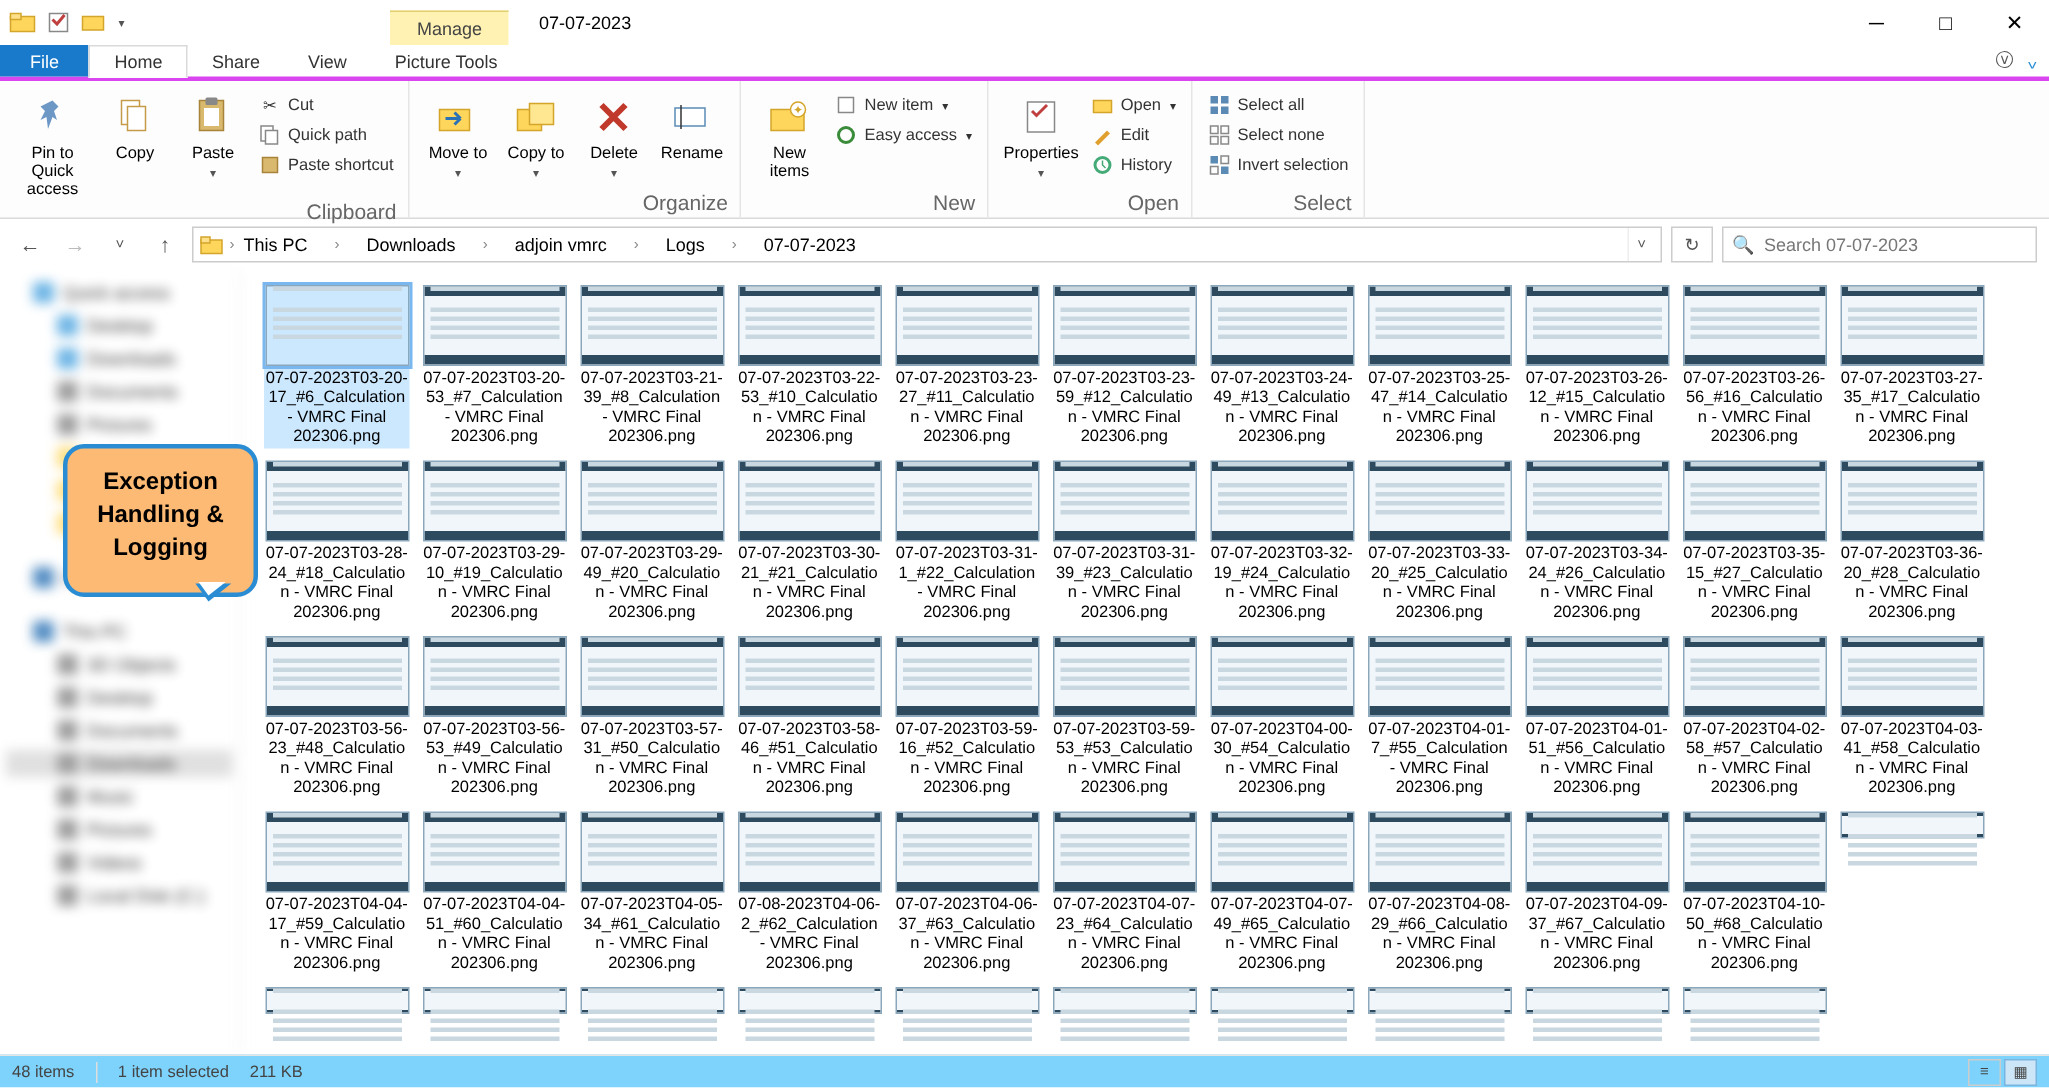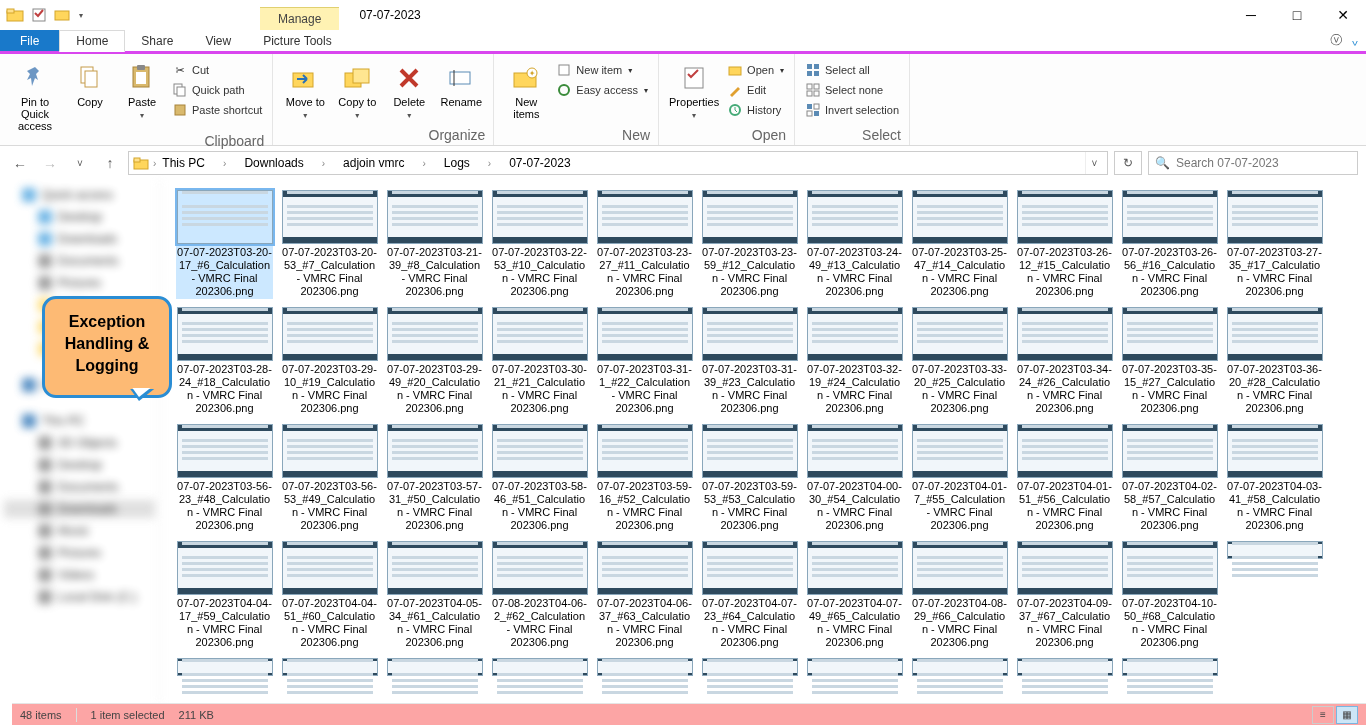--- a/index.html
+++ b/index.html
@@ -58,21 +58,21 @@
 .grid { display:flex; flex-wrap: wrap; gap: 0; align-content: flex-start;}
 .cell { width: 105px; display:flex; flex-direction:column; align-items:center; padding: 2px 4px 6px 4px; }
 .cell.selected .thumb { outline: 2px solid #79b7ee; background:#cce8ff;}
 .cell.selected .fname { background:#cce8ff; }
 .thumb { width: 96px; height: 54px; border:1px solid #8aa7bb; background: linear-gradient(#2e4a5e 0 12%, #f1f6fa 12% 88%, #2e4a5e 88% 100%); position:relative;}
 .thumb::before, .thumb::after { content:""; position:absolute; left:4px; right:4px; height:3px; background:#c9d7e1; }
 .thumb::before { top: 14px; box-shadow: 0 6px 0 #c9d7e1, 0 12px 0 #c9d7e1, 0 18px 0 #c9d7e1; }
 .fname { font-size: 11px; line-height: 13px; text-align:center; word-break: break-word; padding: 2px 1px; max-height: 55px; overflow:hidden;}
 
 
-.status { position:absolute; bottom:0; left:0; right:0; height:22px; border-top:1px solid #e5e5e5; background:#fca5a5; display:flex; align-items:center; padding:0 8px; font-size:11px; color:#444; gap:14px;margin-left:12px;}
+.status { position:absolute; bottom:0; left:0; right:0; height:22px; border-top:1px solid #e5e5e5; background:#7dd3fc; display:flex; align-items:center; padding:0 8px; font-size:11px; color:#444; gap:14px;}
 .status .sep { width:1px; height:14px; background:#ddd;}
 .status-right { margin-left:auto; display:flex; gap:2px;}
 .viewbtn { width:22px; height:18px; border:1px solid #ccc; display:flex; align-items:center; justify-content:center; font-size:10px;}
 .viewbtn.active { background:#cde6f7; border-color:#7ab5e0;}
 
 
 .callout { position:absolute; left:22px; top:296px; width:130px; padding: 12px 8px 18px 8px; background:#fdba74; border:3px solid #2a8dd4; border-radius:14px; font-size:16px; font-weight:600; line-height:22px; text-align:center; z-index:50;margin-left:20px;}
 .callout::after { content:""; position:absolute; bottom:-18px; right:18px; width:0; height:0; border:12px solid transparent; border-top-color:#2a8dd4; transform: skewX(-15deg);}
 .callout::before { content:""; position:absolute; bottom:-11px; right:21px; width:0; height:0; border:9px solid transparent; border-top-color:#fff; z-index:1; transform: skewX(-15deg);}
 

